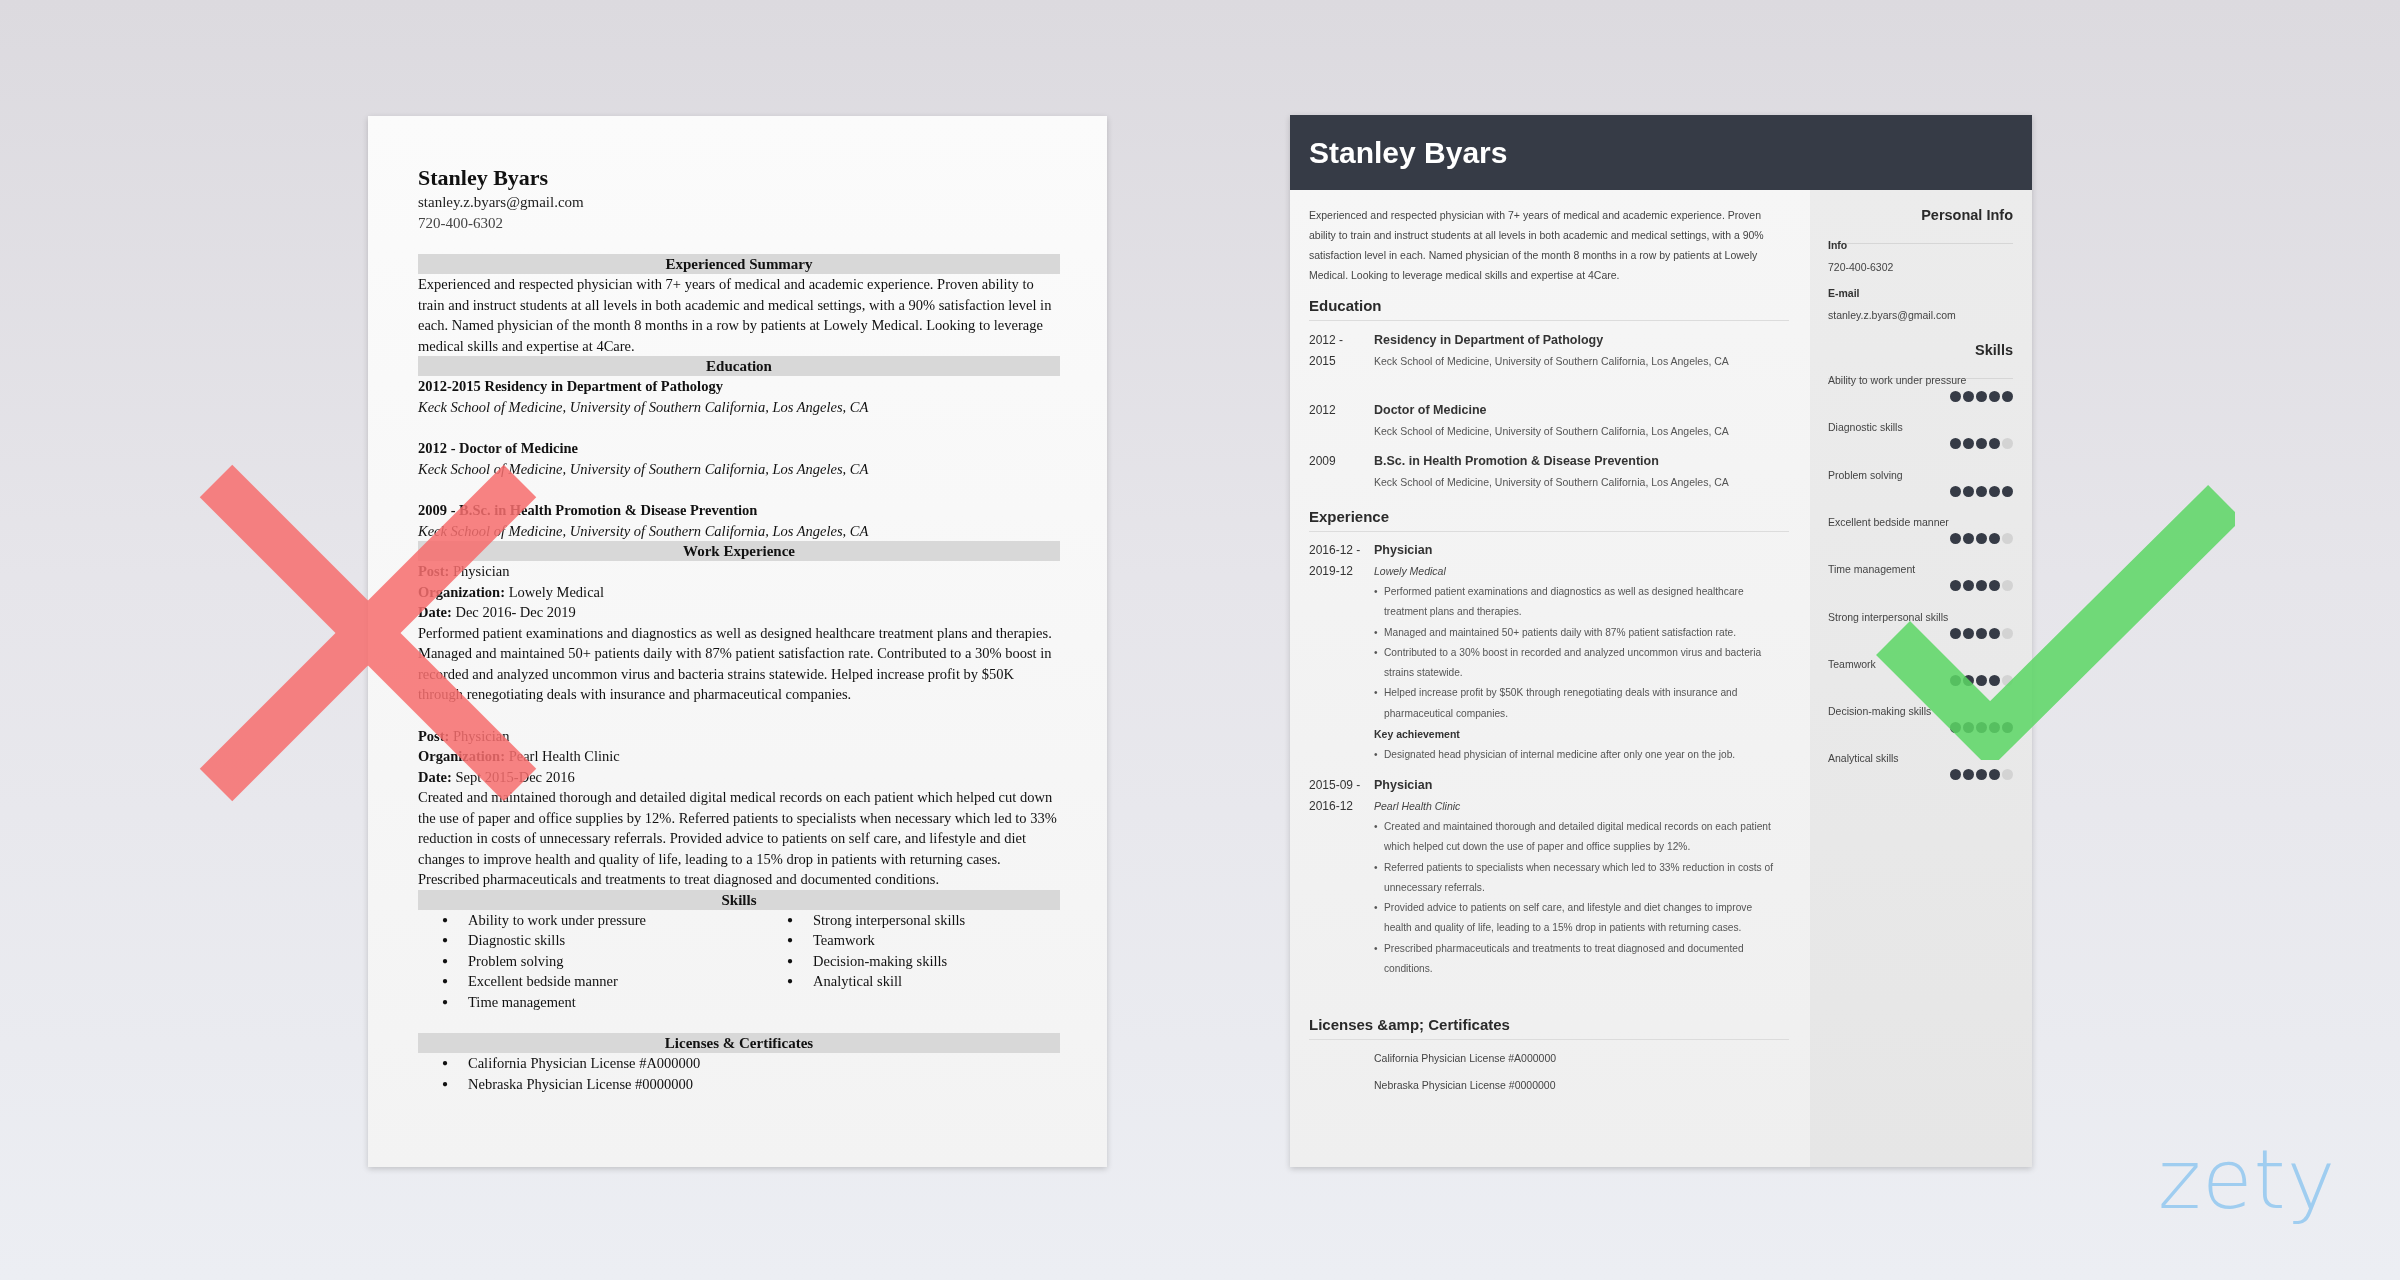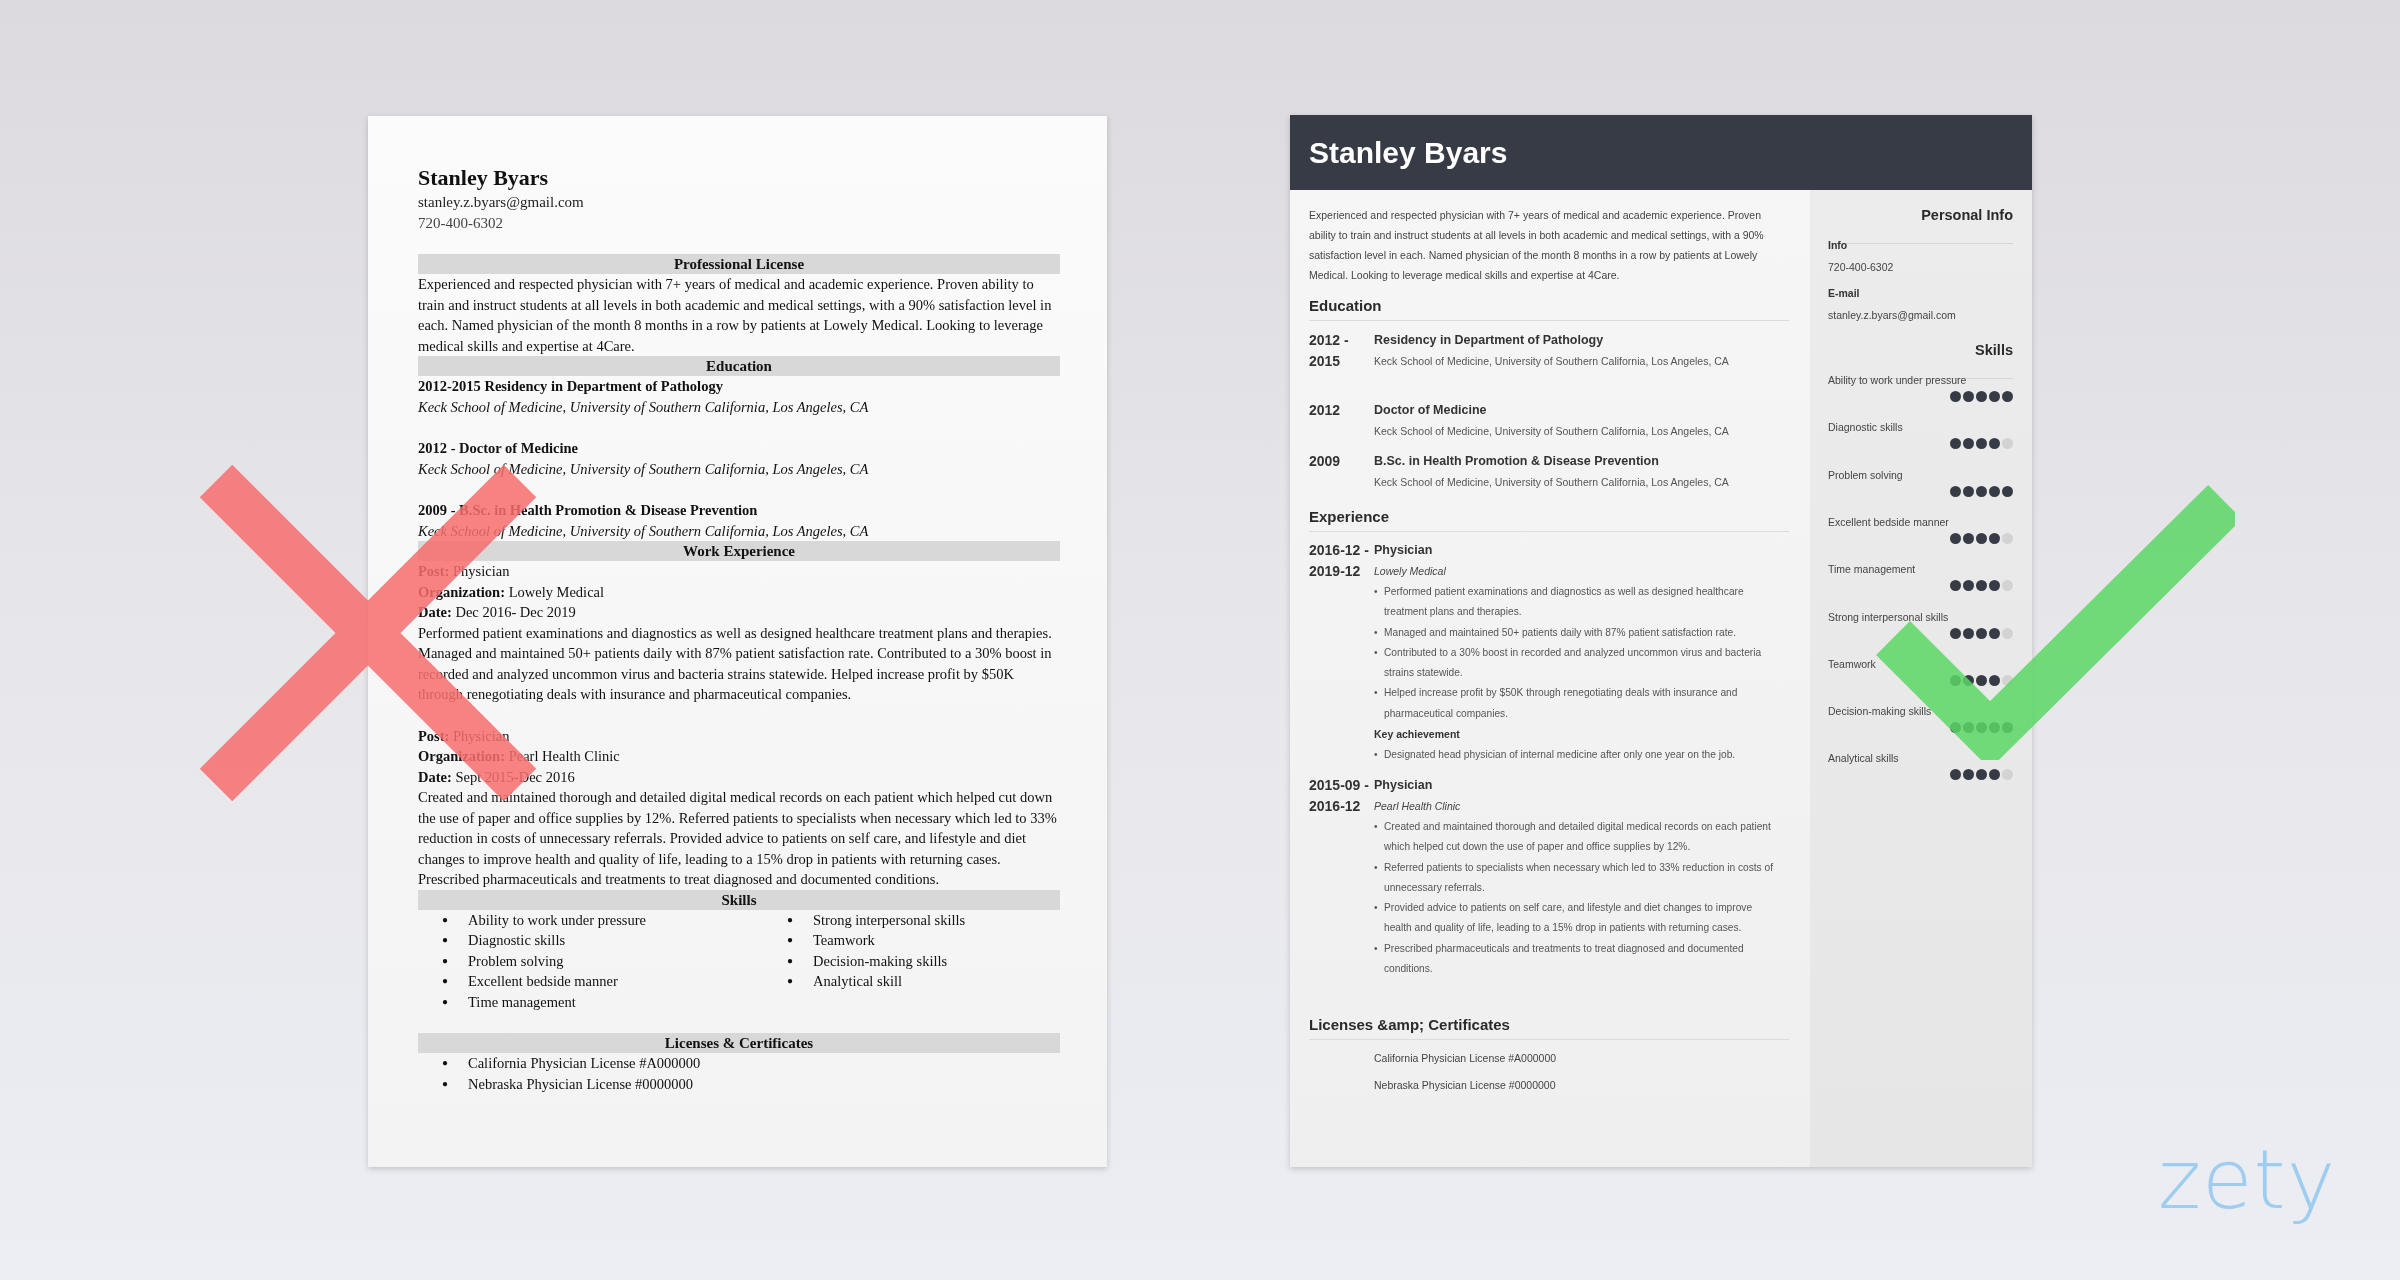--- a/index.html
+++ b/index.html
@@ -69,21 +69,21 @@
     font-size: 10.5px; line-height: 20px; color: #444;
   }
   .pr-h2 {
     position: absolute; left: 19px; width: 480px;
     font-size: 15px; font-weight: bold; color: #2a2a2a;
     border-bottom: 1px solid #dcdcdc; padding-bottom: 4px; line-height: 20px;
   }
   .pr-row { position: absolute; left: 19px; width: 480px; }
   .pr-date {
     position: absolute; left: 0; top: 0; width: 70px;
-    font-size: 14px; font-weight: bold; line-height: 21px; color: #333;
+    font-size: 12px; font-weight: normal; line-height: 21px; color: #333;
   }
   .pr-body { position: absolute; left: 65px; top: 0; width: 400px; }
   .pr-title { font-size: 12.5px; font-weight: bold; line-height: 21px; color: #333; }
   .pr-sub { font-size: 10.5px; line-height: 21px; color: #555; }
   .pr-org { font-size: 10.5px; font-style: italic; line-height: 21px; color: #444; }
   .pr-bul { list-style: none; }
   .pr-bul li {
     font-size: 10.2px; line-height: 20.3px; color: #555; padding-left: 10px; position: relative;
   }
   .pr-bul li::before { content: "•"; position: absolute; left: 0; top: 0; }
@@ -112,21 +112,21 @@
 </head>
 <body>
 
 <div class="page-left">
   <div class="pl-inner">
     <div class="pl-name">Stanley Byars</div>
     <div class="pl-contact">stanley.z.byars@gmail.com</div>
     <div class="pl-contact phone">720-400-6302</div>
 
     <div style="height:20px"></div>
-    <div class="pl-section">Professional License</div>
+    <div class="pl-section">Experienced Summary</div>
     <div class="pl-text">Experienced and respected physician with 7+ years of medical and academic experience. Proven ability to train and instruct students at all levels in both academic and medical settings, with a 90% satisfaction level in each. Named physician of the month 8 months in a row by patients at Lowely Medical. Looking to leverage medical skills and expertise at 4Care.</div>
 
     <div class="pl-section">Education</div>
     <div>
       <div class="pl-edu-title">2012-2015 Residency in Department of Pathology</div>
       <div class="pl-edu-school">Keck School of Medicine, University of Southern California, Los Angeles, CA</div>
     </div>
     <div class="pl-gap"></div>
     <div>
       <div class="pl-edu-title">2012 - Doctor of Medicine</div>

